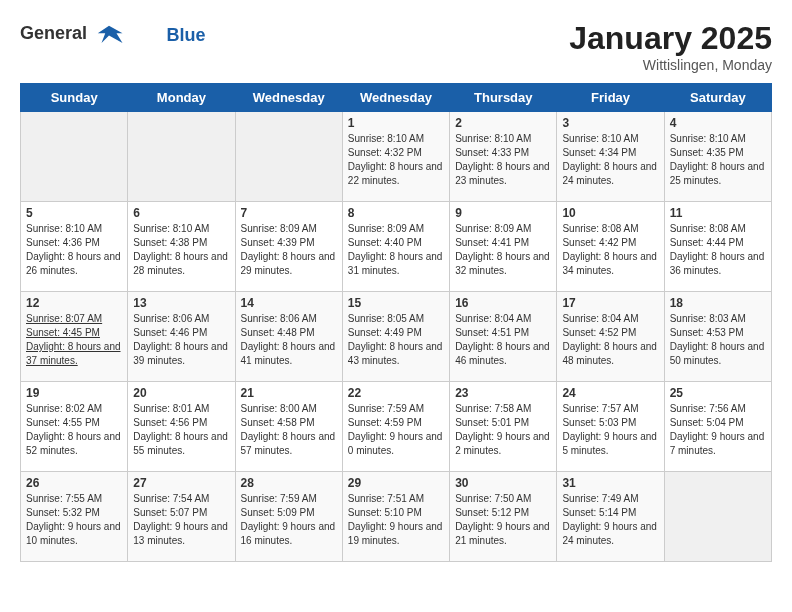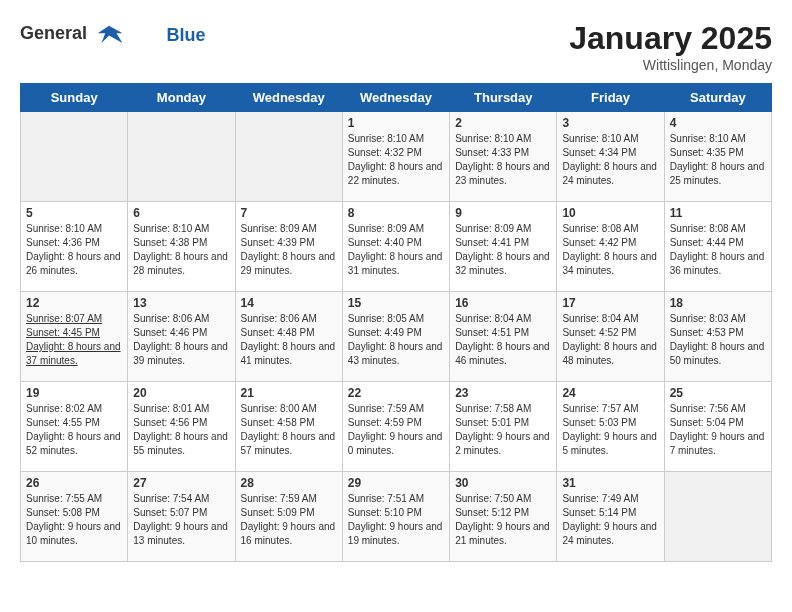--- a/index.html
+++ b/index.html
@@ -269,21 +269,21 @@
           <div class="day-number">25</div>
           <div class="day-info" style="white-space: pre-line;">Sunrise: 7:56 AM
 Sunset: 5:04 PM
 Daylight: 9 hours and 7 minutes.</div>
         </td>
       </tr>
       <tr>
         <td>
           <div class="day-number">26</div>
           <div class="day-info" style="white-space: pre-line;">Sunrise: 7:55 AM
-Sunset: 5:08 PM
+Sunset: 5:32 PM
 Daylight: 9 hours and 10 minutes.</div>
         </td>
         <td>
           <div class="day-number">27</div>
           <div class="day-info" style="white-space: pre-line;">Sunrise: 7:54 AM
 Sunset: 5:07 PM
 Daylight: 9 hours and 13 minutes.</div>
         </td>
         <td>
           <div class="day-number">28</div>

